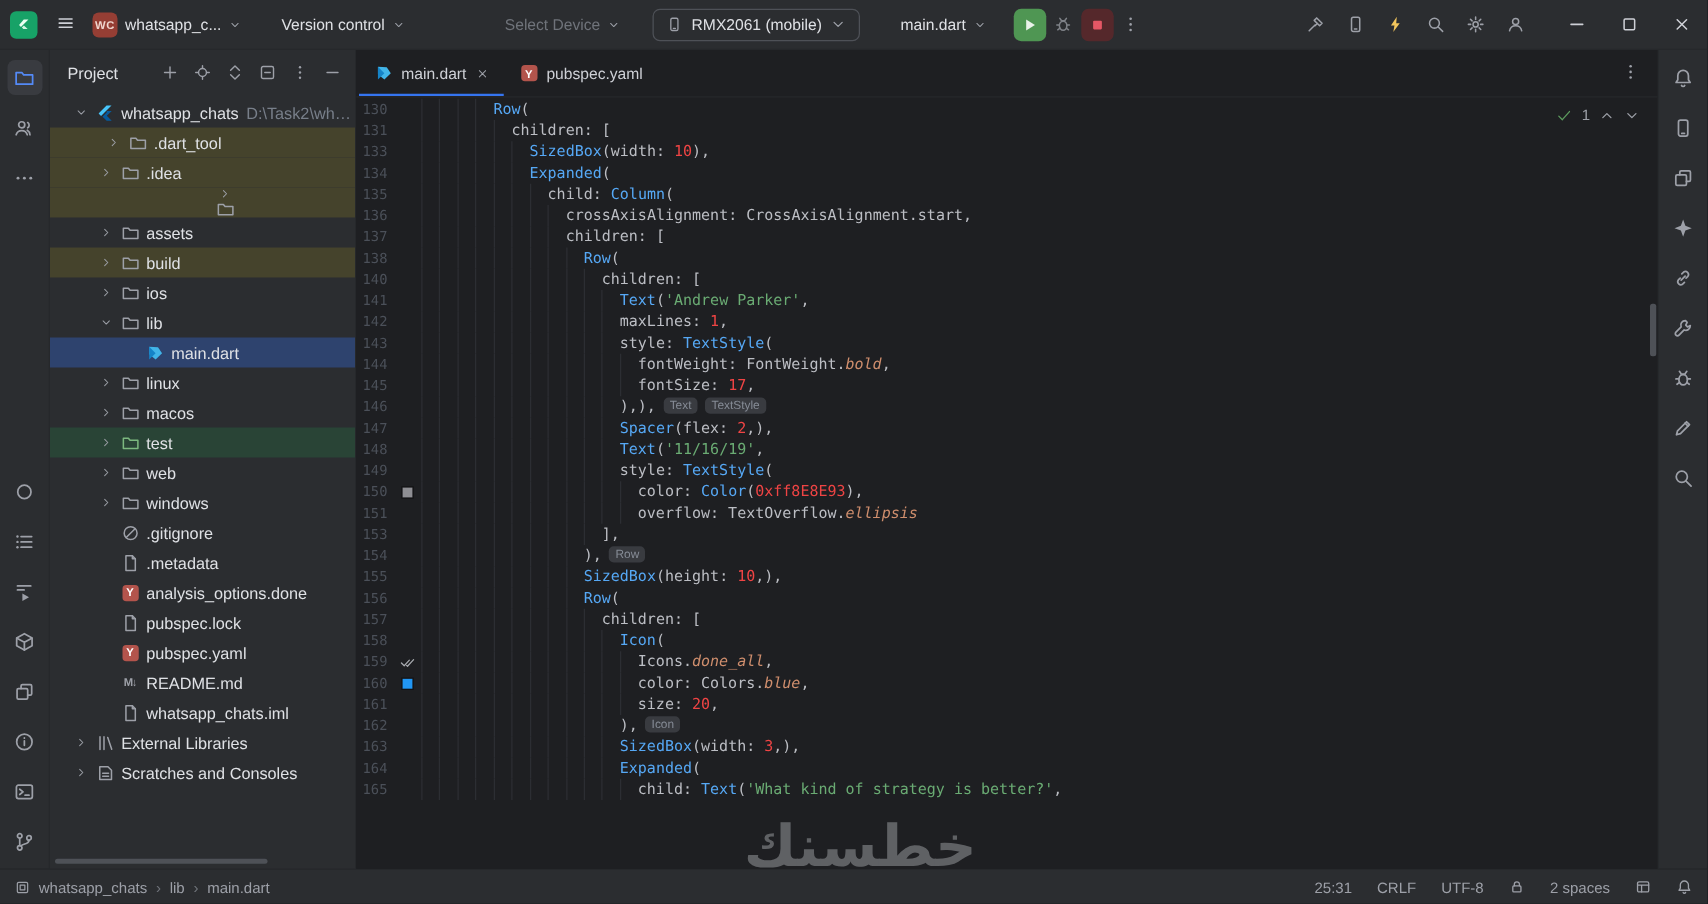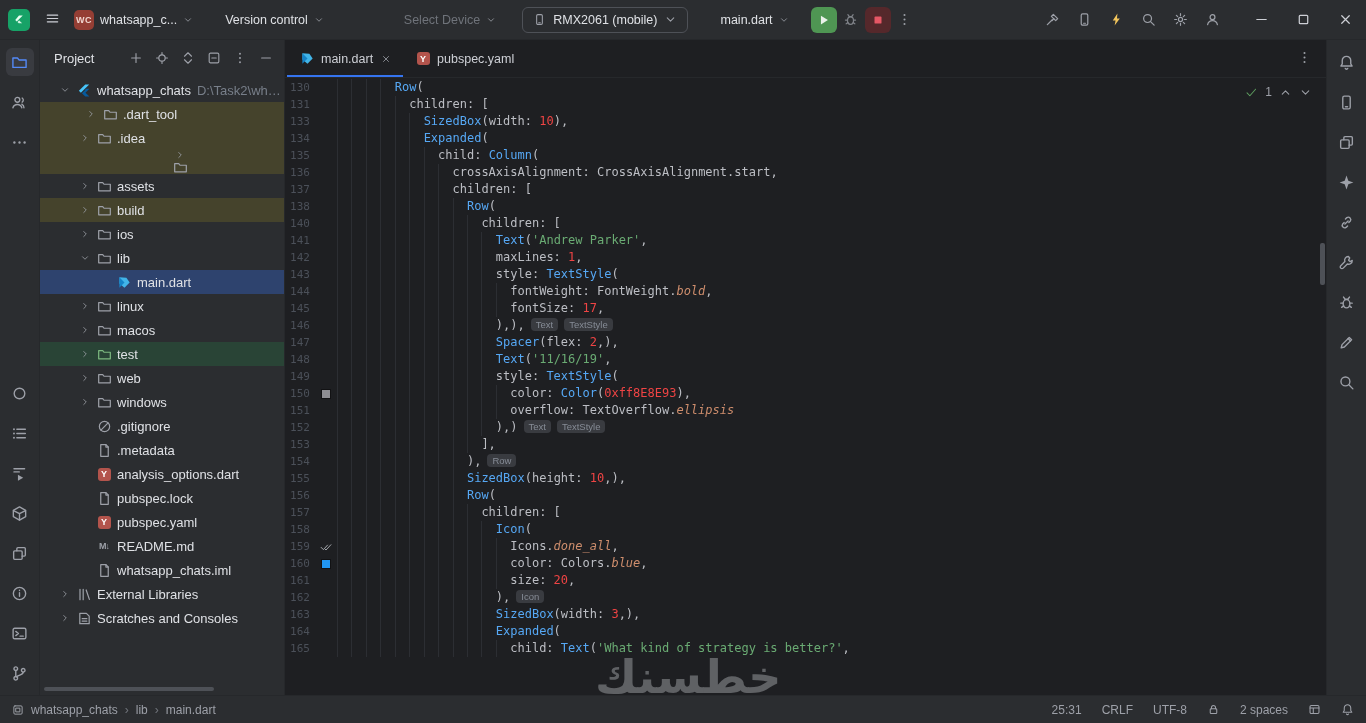--- a/index.html
+++ b/index.html
@@ -666,21 +666,21 @@
                 <path d="M9.5 1.8v2.5H12"></path>
               </svg>
             </span>
             <span class="t-label">.metadata</span>
           </div>
           <div class="tree-row" style="padding-left: 36px;">
             <span class="chev"></span>
             <span class="t-ic">
               <span class="yaml-badge">Y</span>
             </span>
-            <span class="t-label">analysis_options.dart</span>
+            <span class="t-label">analysis_options.done</span>
           </div>
           <div class="tree-row" style="padding-left: 36px;">
             <span class="chev"></span>
             <span class="t-ic">
               <svg viewBox="0 0 16 16" fill="none" stroke="currentColor" stroke-width="1.3" stroke-linecap="round" stroke-linejoin="round">
                 <path d="M4 1.8h5.5L12 4.3v9.9H4z"></path>
                 <path d="M9.5 1.8v2.5H12"></path>
               </svg>
             </span>
             <span class="t-label">pubspec.lock</span>
@@ -885,25 +885,20 @@
               <span class="ln">150</span>
               <span class="deco">
                 <span class="swatch" style="background: rgb(142, 142, 147);"></span>
               </span>
               <span class="ct"><span class="ig"></span><span class="ig"></span><span class="ig"></span><span class="ig"></span><span class="ig"></span><span class="ig"></span><span class="ig"></span><span class="ig"></span><span class="ig"></span><span class="ig"></span><span class="ig"></span><span class="ig"></span><span class="tk-d">color: </span><span class="tk-c">Color</span><span class="tk-d">(</span><span class="tk-n">0xff8E8E93</span><span class="tk-d">),</span></span>
             </div>
             <div class="cl">
               <span class="ln">151</span>
               <span class="deco"></span>
               <span class="ct"><span class="ig"></span><span class="ig"></span><span class="ig"></span><span class="ig"></span><span class="ig"></span><span class="ig"></span><span class="ig"></span><span class="ig"></span><span class="ig"></span><span class="ig"></span><span class="ig"></span><span class="ig"></span><span class="tk-d">overflow: TextOverflow.</span><span class="tk-m">ellipsis</span></span>
-            </div>
-            <div class="cl">
-              <span class="ln">152</span>
-              <span class="deco"></span>
-              <span class="ct"><span class="ig"></span><span class="ig"></span><span class="ig"></span><span class="ig"></span><span class="ig"></span><span class="ig"></span><span class="ig"></span><span class="ig"></span><span class="ig"></span><span class="ig"></span><span class="ig"></span><span class="tk-d">),)</span><span class="inlay">Text</span><span class="inlay">TextStyle</span></span>
             </div>
             <div class="cl">
               <span class="ln">153</span>
               <span class="deco"></span>
               <span class="ct"><span class="ig"></span><span class="ig"></span><span class="ig"></span><span class="ig"></span><span class="ig"></span><span class="ig"></span><span class="ig"></span><span class="ig"></span><span class="ig"></span><span class="ig"></span><span class="tk-d">],</span></span>
             </div>
             <div class="cl">
               <span class="ln">154</span>
               <span class="deco"></span>
               <span class="ct"><span class="ig"></span><span class="ig"></span><span class="ig"></span><span class="ig"></span><span class="ig"></span><span class="ig"></span><span class="ig"></span><span class="ig"></span><span class="ig"></span><span class="tk-d">),</span><span class="inlay">Row</span></span>

